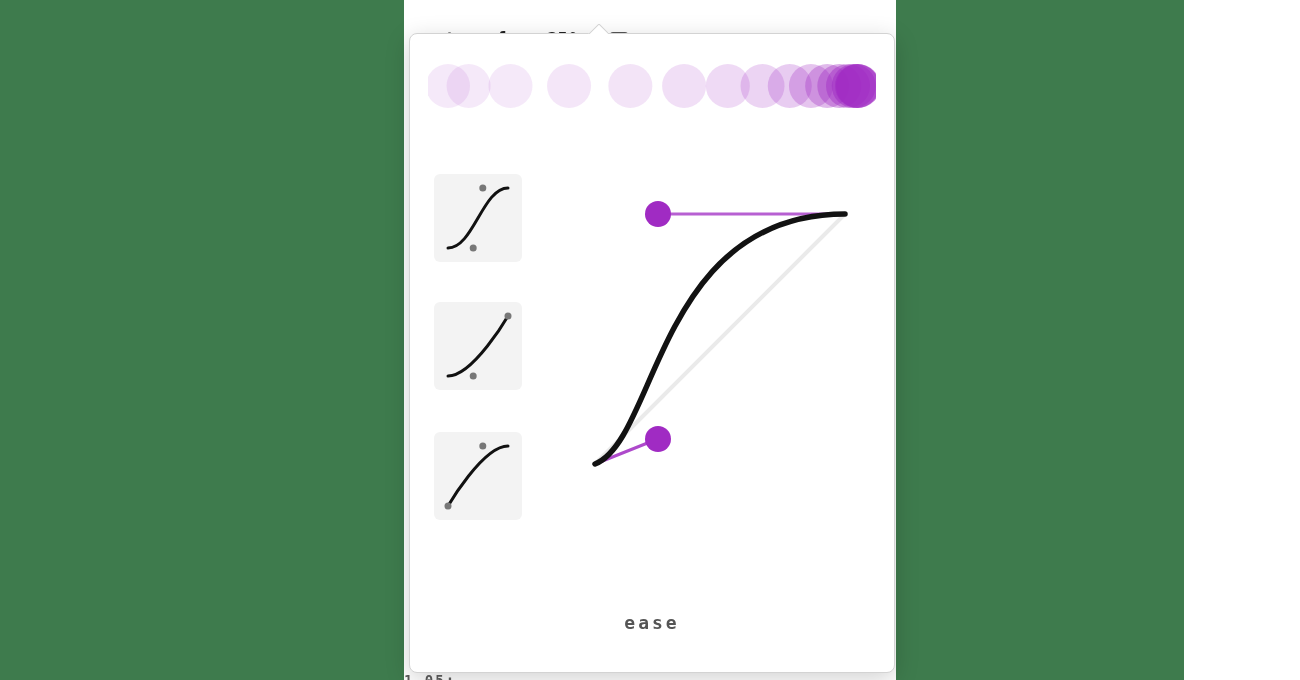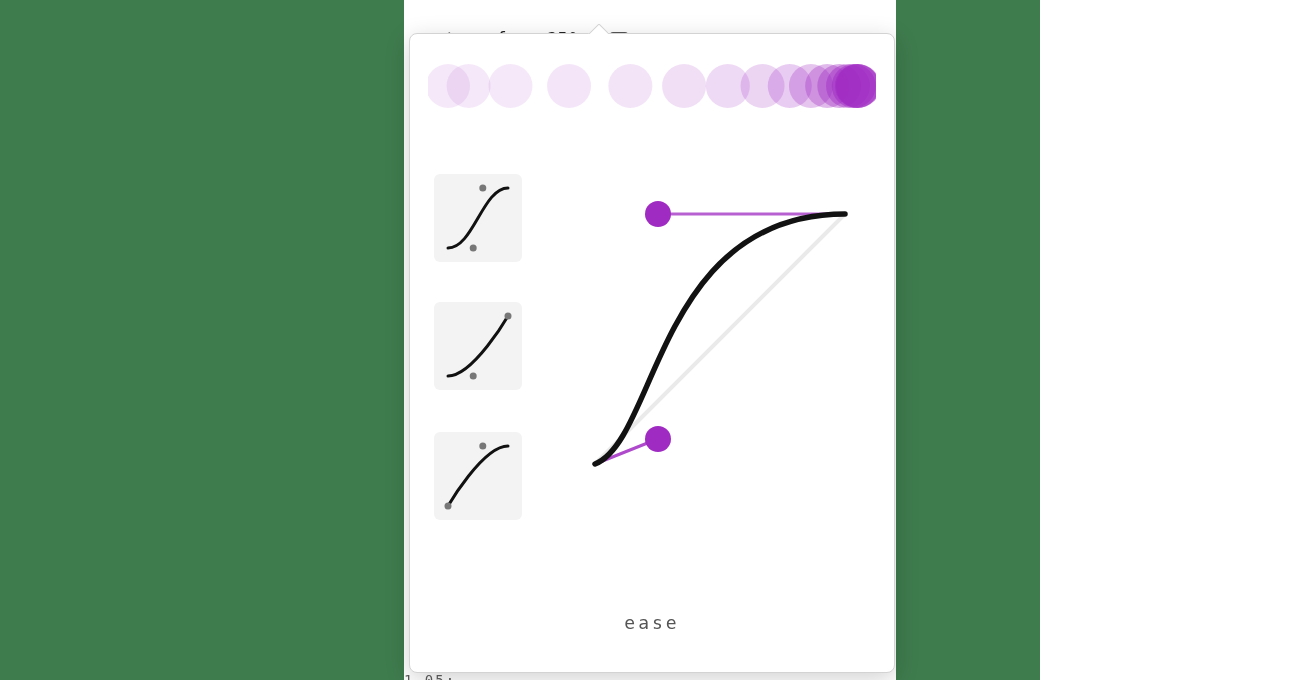--- a/index.html
+++ b/index.html
@@ -1,16 +1,16 @@
 <!DOCTYPE html>
 <html><head>
 <meta charset="utf-8">
 <style>
   html,body{margin:0;padding:0;width:1300px;height:680px;overflow:hidden;font-family:Menlo,Consolas,monospace;}
-  .stage{position:relative;width:1040px;height:680px;}
+  .stage{position:relative;width:1184px;height:680px;font-weight:bold;}
 
   
   .panel-left,.panel-right{position:absolute;top:0;height:680px;background:#3e7b4d;}
   .panel-left{left:0;width:404px;}
   .panel-right{right:0;width:404px;}
 
   
   .doc{position:absolute;left:404px;top:0;width:492px;height:680px;background:#fff;}
   .codeline{position:absolute;left:404px;top:0;height:26px;line-height:26px;
             color:#222;font-size:17px;letter-spacing:0;white-space:pre;}

